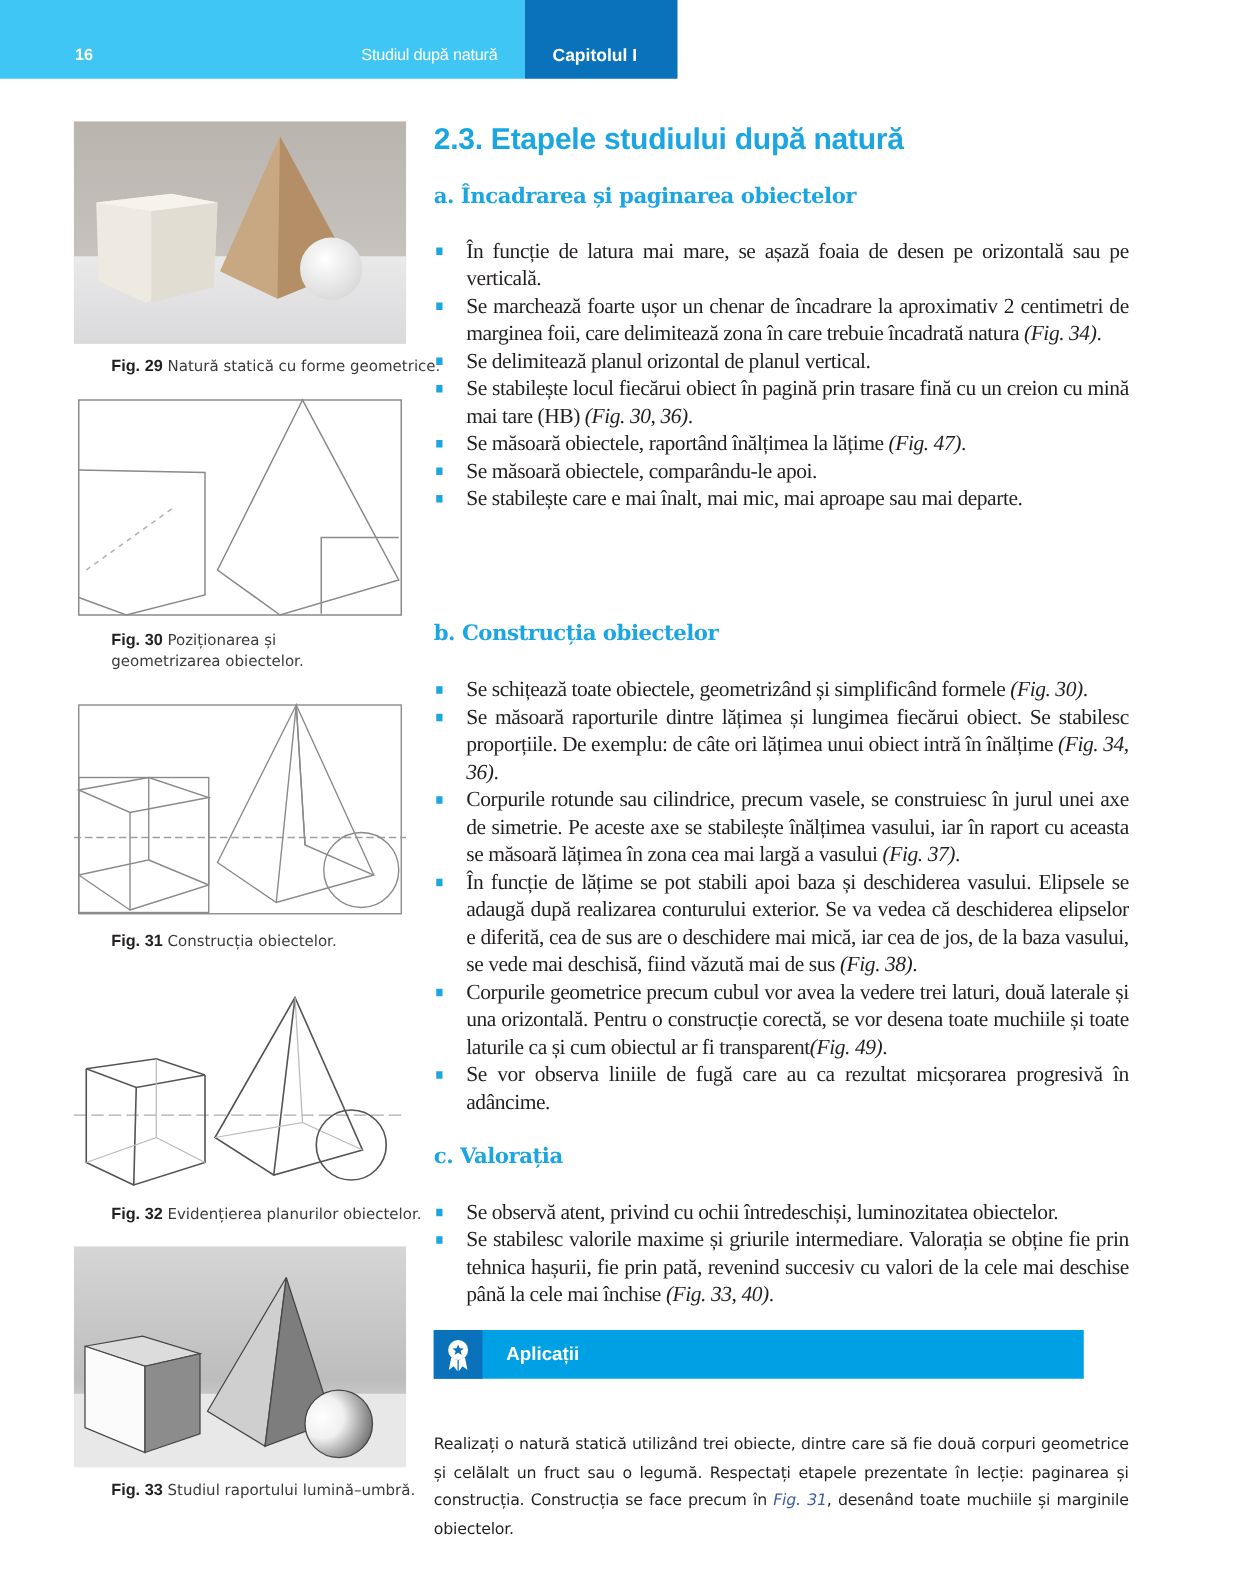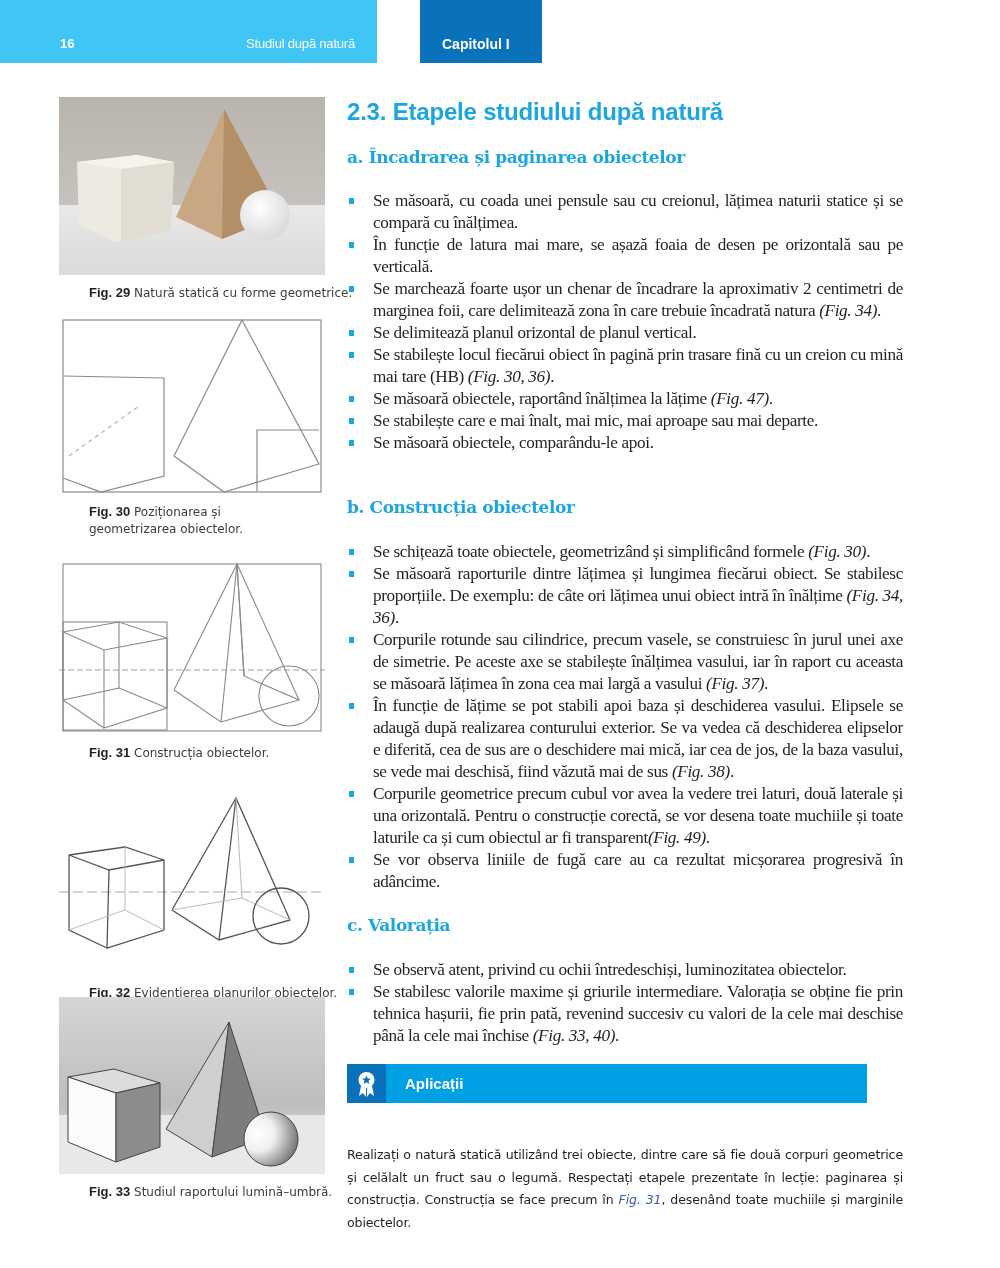--- a/index.html
+++ b/index.html
@@ -1,20 +1,20 @@
 <!DOCTYPE html>
 <html><head>
 <meta charset="utf-8">
 <style>
   * { box-sizing: border-box; margin: 0; padding: 0; }
   html, body { width: 1000px; height: 1268px; background: #ffffff; overflow: hidden; }
   body { position: relative; font-family: "DejaVu Serif", serif; color: #231f20; }
 
   
-  .hdr-bar { position: absolute; left: 0; top: 0; width: 377px; height: 63px; background: #40c6f4; }
+  .hdr-bar { position: absolute; left: 0; top: 0; width: 420px; height: 63px; background: #40c6f4; }
   .hdr-chapter { position: absolute; left: 420px; top: 0; width: 122px; height: 63px; background: #0a72bb; }
   .hdr-text { position: absolute; font-family: "Liberation Sans", sans-serif; font-weight: bold; color: #ffffff; font-size: 13px; }
   .hdr-page { left: 60px; top: 36px; }
   .hdr-title { right: 22px; top: 36px; font-weight: normal; font-stretch: condensed; letter-spacing: -0.2px; }
   .hdr-chapter .hdr-text { left: 22px; top: 36px; font-size: 14px; }
 
   
   .fig { position: absolute; left: 59px; width: 266px; }
   .fig svg { display: block; }
   .caption { position: absolute; left: 59px; font-family: "DejaVu Sans", sans-serif; font-size: 12px; line-height: 17px; color: #3b3b3b; margin-left: 30px; }
@@ -113,21 +113,21 @@
     <polyline points="10,65 10,140 48,158"></polyline>
     <polyline points="66,57 66,120 10,140" stroke="#bbb" stroke-width="1"></polyline>
     <line x1="66" y1="120" x2="105" y2="140" stroke="#bbb" stroke-width="1"></line>
     <polygon points="177,8 113,120 160,150 231,130"></polygon>
     <line x1="177" y1="8" x2="160" y2="150"></line>
     <polyline points="177,8 183,108 113,120" stroke="#bbb" stroke-width="1"></polyline>
     <line x1="183" y1="108" x2="231" y2="130" stroke="#bbb" stroke-width="1"></line>
     <circle cx="222" cy="126" r="28"></circle>
   </svg>
 </div>
-<div class="caption" style="top:984px;"><b>Fig. 32</b> <span>Evidențierea planurilor obiectelor.</span></div>
+<div class="caption" style="top:962px;"><b>Fig. 32</b> <span>Evidențierea planurilor obiectelor.</span></div>
 
 <div class="fig" style="top:997px;">
   <svg width="266" height="177" viewBox="0 0 266 177">
     <defs>
       <linearGradient id="bg33" x1="0" y1="0" x2="0" y2="1">
         <stop offset="0" stop-color="#d6d6d6"></stop>
           <stop offset="0.6" stop-color="#bdbdbd"></stop>
           <stop offset="1" stop-color="#ececec"></stop>
       </linearGradient>
       <radialGradient id="ball33" cx="0.25" cy="0.4" r="0.8">
@@ -145,28 +145,27 @@
     <polygon points="170,25 153,160 207,140" fill="#7d7d7d" stroke="#444" stroke-width="1"></polygon>
     <circle cx="212" cy="142" r="27" fill="url(#ball33)" stroke="#444" stroke-width="1"></circle>
   </svg>
 </div>
 <div class="caption" style="top:1183px;"><b>Fig. 33</b> <span>Studiul raportului lumină–umbră.</span></div>
 
 <h1 class="rc h-main">2.3. Etapele studiului după natură</h1>
 
 <h2 class="rc h-sub" style="top:147px;">a. Încadrarea și paginarea obiectelor</h2>
 <ul class="rc bl" style="top:190px;">
-    <li><span>Se măsoară, cu coada unei pensule sau cu creionul, lățimea naturii statice și se compară cu înălțimea.</span></li>
     <li><span>În funcție de latura mai mare, se așază foaia de desen pe orizontală sau pe verticală.</span></li>
     <li><span>Se marchează foarte ușor un chenar de încadrare la aproximativ 2 centimetri de marginea foii, care delimitează zona în care trebuie încadrată natura </span><i>(Fig. 34)</i><span>.</span></li>
     <li><span>Se delimitează planul orizontal de planul vertical.</span></li>
     <li><span>Se stabilește locul fiecărui obiect în pagină prin trasare fină cu un creion cu mină mai tare (HB) </span><i>(Fig. 30, 36)</i><span>.</span></li>
     <li><span>Se măsoară obiectele, raportând înălțimea la lățime  </span><i>(Fig. 47)</i><span>.</span></li>
+    <li><span>Se măsoară obiectele, comparându-le apoi.</span></li>
     <li><span>Se stabilește care e mai înalt, mai mic, mai aproape sau mai departe.</span></li>
-    <li><span>Se măsoară obiectele, comparându-le apoi.</span></li>
   </ul>
 
 <h2 class="rc h-sub" style="top:497px;">b. Construcția obiectelor</h2>
 <ul class="rc bl" style="top:541px;">
     <li><span>Se schițează toate obiectele, geometrizând și simplificând formele </span><i>(Fig. 30)</i><span>.</span></li>
     <li><span>Se măsoară raporturile dintre lățimea și lungimea fiecărui obiect. Se stabilesc proporțiile. De exemplu: de câte ori lățimea unui obiect intră în înălțime </span><i>(Fig. 34, 36)</i><span>.</span></li>
     <li><span>Corpurile rotunde sau cilindrice, precum vasele, se construiesc în jurul unei axe de simetrie. Pe aceste axe se stabilește înălțimea vasului, iar în raport cu aceasta se măsoară lățimea în zona cea mai largă a vasului </span><i>(Fig. 37)</i><span>.</span></li>
     <li><span>În funcție de lățime se pot stabili apoi baza și deschiderea vasului. Elipsele se adaugă după realizarea conturului exterior. Se va vedea că deschiderea elipselor e diferită, cea de sus are o deschidere mai mică, iar cea de jos, de la baza vasului, se vede mai deschisă, fiind văzută mai de sus </span><i>(Fig. 38)</i><span>.</span></li>
     <li><span>Corpurile geometrice precum cubul vor avea la vedere trei laturi, două laterale și una orizontală. Pentru o construcție corectă, se vor desena toate muchiile și toate laturile ca și cum obiectul ar fi transparent</span><i>(Fig. 49)</i><span>.</span></li>
     <li><span>Se vor observa liniile de fugă care au ca rezultat micșorarea progresivă  în adâncime.</span></li>

